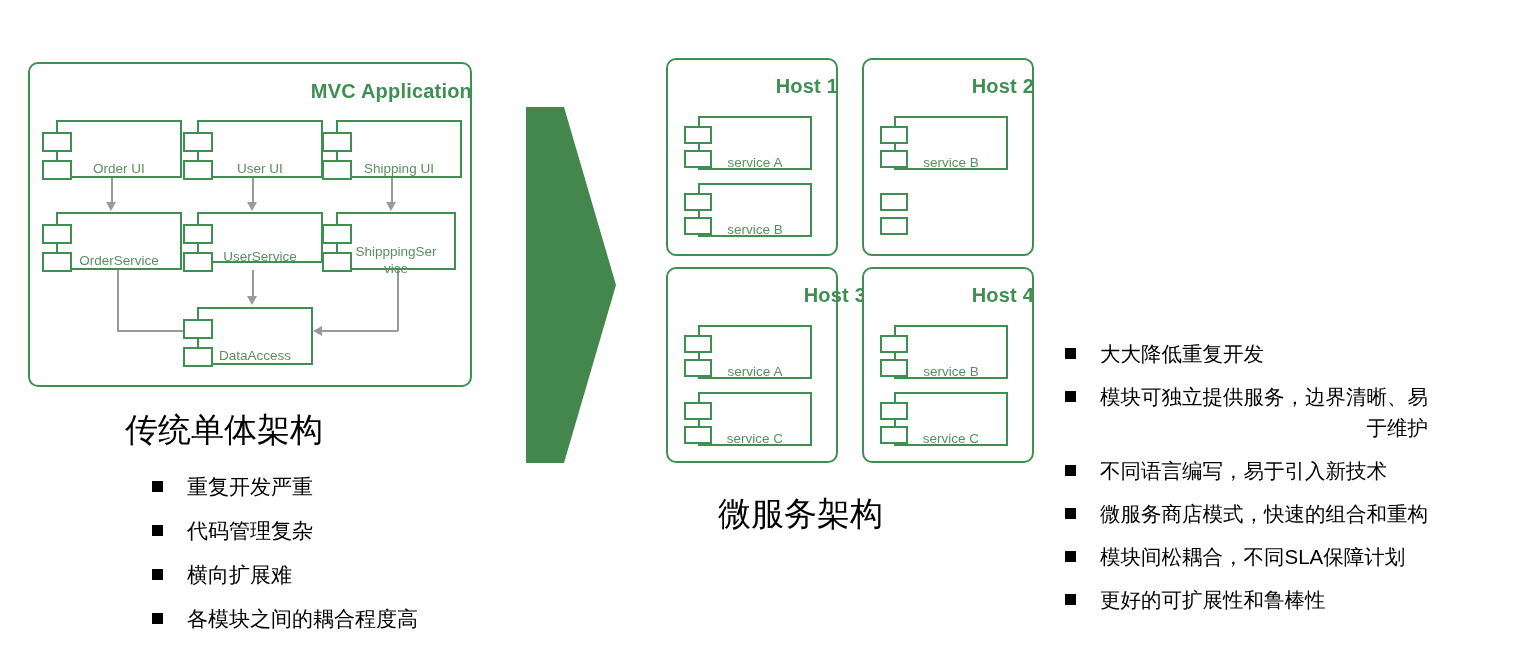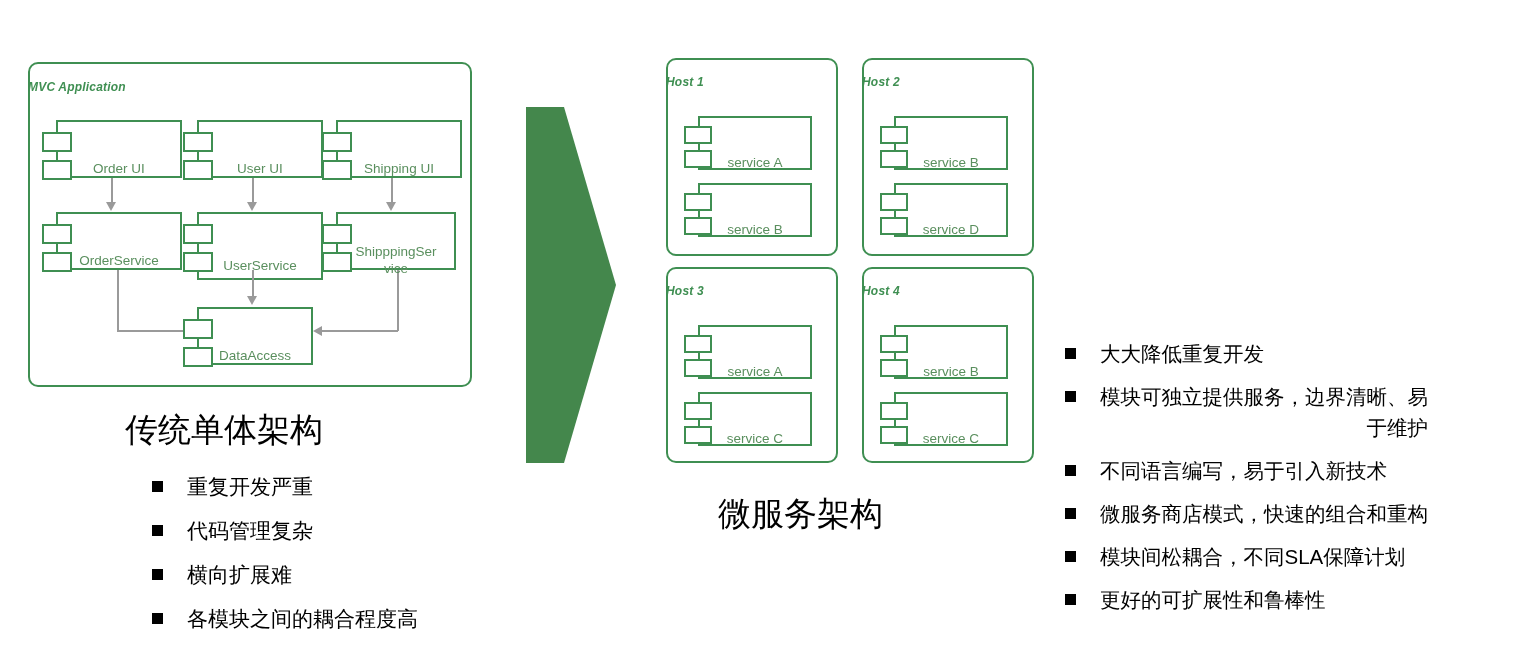--- a/index.html
+++ b/index.html
@@ -8,22 +8,22 @@
     font-family:"Liberation Sans","DejaVu Sans",sans-serif;
     overflow:hidden;
   }
   .abs{position:absolute;}
 
   
   .grp-box{
     border:2px solid #3f8f52;border-radius:10px;background:#fff;box-sizing:border-box;
   }
   .grp-title{
-    position:absolute;left:0;right:0;text-align:left;
-    color:#3f8f52;font-weight:bold;font-size:12px;letter-spacing:.2px;font-style:italic;
+    position:absolute;left:0;right:0;text-align:right;
+    color:#3f8f52;font-weight:bold;font-size:20px;letter-spacing:.2px;
   }
 
   
   .comp{position:absolute;box-sizing:border-box;}
   .comp-body{
     position:absolute;left:14px;top:0;right:0;bottom:0;
     border:2px solid #3f8f52;background:#fff;box-sizing:border-box;
     display:flex;align-items:center;justify-content:center;
   }
   .comp-label{
@@ -108,21 +108,21 @@
 </div>
 
 <div class="comp abs" style="left:42px;top:212px;width:140px;height:58px;">
   <div class="comp-body">
     <span class="comp-label">OrderService</span>
   </div>
   <div class="comp-tab t1"></div>
   <div class="comp-tab t2"></div>
 </div>
 
-<div class="comp abs" style="left:183px;top:212px;width:140px;height:68px;">
+<div class="comp abs" style="left:183px;top:212px;width:140px;height:51px;">
   <div class="comp-body">
     <span class="comp-label">UserService</span>
   </div>
   <div class="comp-tab t1"></div>
   <div class="comp-tab t2"></div>
 </div>
 
 <div class="comp abs" style="left:322px;top:212px;width:134px;height:58px;">
   <div class="comp-body">
     <span class="comp-label" style="white-space:pre-line;">ShipppingSer
@@ -207,23 +207,20 @@
 <div class="grp-box abs" style="left:862px;top:58px;width:172px;height:198px;"></div>
 <div class="grp-title abs" style="left:862px;top:75px;width:172px;">Host 2</div>
 <div class="comp small abs" style="left:880px;top:116px;width:128px;height:54px;">
   <div class="comp-body">
     <span class="comp-label">service B</span>
   </div>
   <div class="comp-tab t1"></div>
   <div class="comp-tab t2"></div>
 </div>
 <div class="comp small abs" style="left:880px;top:183px;width:128px;height:54px;">
-  <div class="comp-body">
-    <span class="comp-label">service D</span>
-  </div>
   <div class="comp-tab t1"></div>
   <div class="comp-tab t2"></div>
 </div>
 
 <div class="grp-box abs" style="left:666px;top:267px;width:172px;height:196px;"></div>
 <div class="grp-title abs" style="left:666px;top:284px;width:200px;">Host 3</div>
 <div class="comp small abs" style="left:684px;top:325px;width:128px;height:54px;">
   <div class="comp-body">
     <span class="comp-label">service A</span>
   </div>

